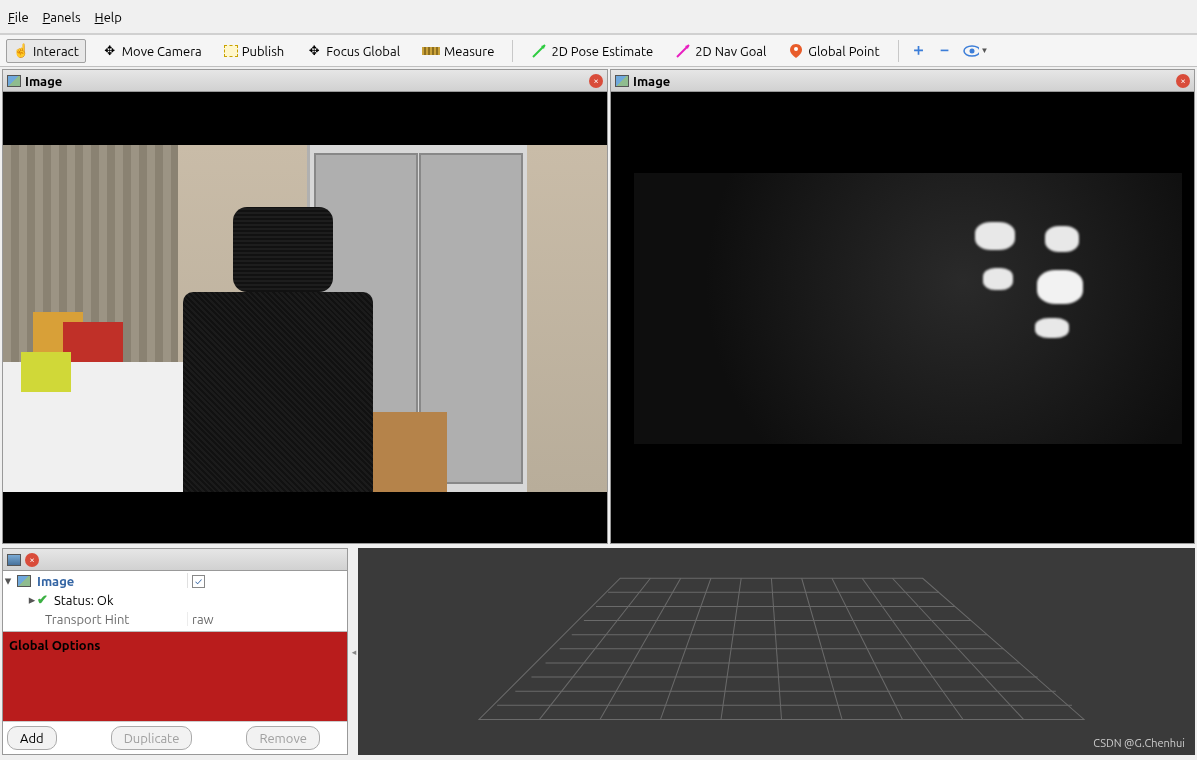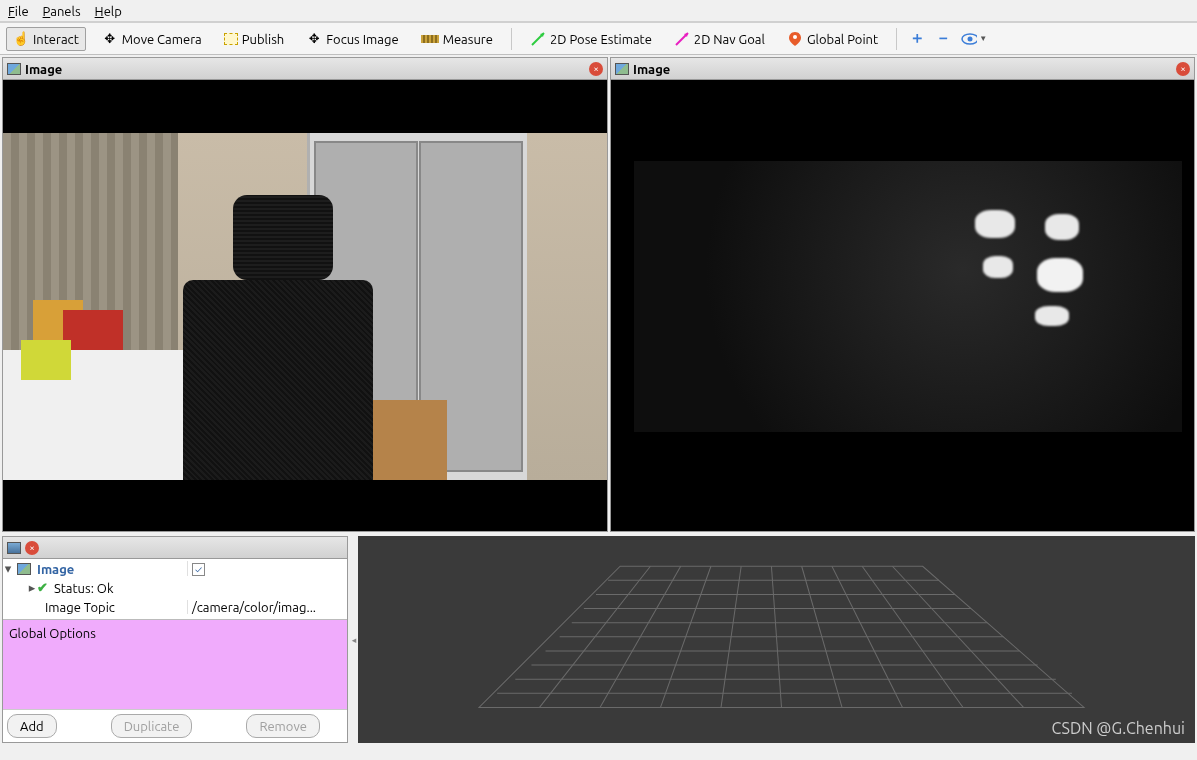--- a/index.html
+++ b/index.html
@@ -1,17 +1,17 @@
 <!DOCTYPE html>
 <html><head>
 <meta charset="utf-8">
 <style>
 * { box-sizing: border-box; margin: 0; padding: 0; font-family: "Ubuntu", "Segoe UI", sans-serif; font-size: 13px; }
 body { width: 1197px; height: 760px; background: #f0f0f0; display: flex; flex-direction: column; overflow: hidden;}
-.menubar { height: 22px; background: #f0f0f0; display: flex; align-items: center; padding: 0 8px; gap: 14px; border-bottom: 1px solid #d0d0d0;}
+.menubar { height: 34px; background: #f0f0f0; display: flex; align-items: center; padding: 0 8px; gap: 14px; border-bottom: 1px solid #d0d0d0;}
 .menubar span { cursor: pointer; }
 .menubar .ul { text-decoration: underline; }
 .toolbar-sep { height:1px; background:#d0d0d0;}
 .toolbar { height: 32px; background: #f5f5f5; display: flex; align-items: center; padding: 0 6px; gap: 10px; border-bottom: 1px solid #bfbfbf;}
 .tool-btn { display: flex; align-items: center; gap: 4px; padding: 3px 6px; border-radius: 2px; cursor: pointer;}
 .tool-btn.selected { border: 1px solid #a0a0a0; background: #e8e8e8;}
 .tool-divider { width: 1px; height: 22px; background: #c8c8c8; margin: 0 2px;}
 .main-area { flex:1; display:flex; flex-direction:column; }
 .top-row { display:flex; height: 479px; }
 .panel { display:flex; flex-direction:column; border:1px solid #999; background:#000;}
@@ -24,27 +24,27 @@
 .bottom-row { display:flex; height: 211px;}
 .displays-panel { width: 346px; margin: 2px; border:1px solid #999; background:#fff; display:flex; flex-direction:column;}
 .displays-body { flex:1; display:flex; flex-direction:column; overflow:hidden;}
 .tree { flex:0 0 60px; overflow:hidden; font-size:13px;}
 .tree-row { display:flex; align-items:center; height:19px;}
 .tree-row .label { flex:1; padding-left:2px;}
 .tree-row .val { width:160px; border-left:1px solid #e0e0e0; padding-left:4px; overflow:hidden; text-overflow:ellipsis; white-space:nowrap;}
 .tree-row.img .label { color:#3465a4; font-weight:bold;}
 .checkmark { color:#3cb043; font-weight:bold; margin-right:4px;}
 .checkbox { width:13px; height:13px; border:1px solid #888; display:inline-flex; align-items:center; justify-content:center; font-size:10px; color:#3465a4;}
-.help-box { flex:1; border-top:1px solid #bbb; background:#f0abfc; padding:6px; font-weight:normal;}
+.help-box { flex:1; border-top:1px solid #bbb; background:#b91c1c; padding:6px; font-weight:bold;}
 .btn-row { display:flex; gap:6px; padding:4px; border-top:1px solid #ccc;}
 .btn { padding:4px 12px; border:1px solid #aaa; border-radius:10px; background:#f2f2f2; cursor:pointer;}
 .btn.disabled { color:#a0a0a0;margin-left:48px; }
 .viz3d { flex:1; margin:2px 2px 2px 0; background:#3a3a3a; position:relative;}
 .viz3d svg { position:absolute; inset:0;}
-.watermark { position:absolute; bottom:6px; right:10px; color:#ccc; font-size:16px;}
+.watermark { position:absolute; bottom:6px; right:10px; color:#ccc; font-size:11px;}
 .splitter { width:8px; display:flex; align-items:center; justify-content:center; cursor:col-resize;}
 .splitter span { color:#888; font-size:9px;}
 .icon { width:16px; height:16px; display:inline-flex; align-items:center; justify-content:center;}
 .pic-icon { width:14px; height:12px; background:linear-gradient(135deg,#6fa8dc 50%,#8fbc8f 50%); border:1px solid #555;}
 .expand { width:10px; display:inline-block; text-align:center; color:#555;}
 
 .scene-color { position:absolute; inset:0; background:#000;}
 .scene-color .room { position:absolute; left:0; right:0; top:53px; bottom:51px; background:linear-gradient(#c9bca8,#b8ad9a);}
 .scene-color .cabinet { position:absolute; right:80px; top:0; width:220px; height:100%; background:#d8d8d8; border-left:3px solid #b0b0b0;}
 .scene-color .cab-door { position:absolute; top:8px; bottom:8px; width:48%; background:rgba(50,50,50,0.25); border:2px solid #888;}
@@ -86,21 +86,21 @@
   <div class="tool-btn">
     <span class="icon">✥</span>
     <span>Move Camera</span>
   </div>
   <div class="tool-btn">
     <span class="icon" style="width:14px;height:12px;border:1px dashed #c9a200;background:#fff7cc;"></span>
     <span>Publish</span>
   </div>
   <div class="tool-btn">
     <span class="icon">✥</span>
-    <span>Focus Image</span>
+    <span>Focus Global</span>
   </div>
   <div class="tool-btn">
     <span class="icon" style="width:18px;height:8px;background:repeating-linear-gradient(90deg,#caa23a,#caa23a 2px,#8d6e1e 2px,#8d6e1e 4px);"></span>
     <span>Measure</span>
   </div>
   <div class="tool-divider"></div>
   <div class="tool-btn">
     <span class="icon">
         <svg width="16" height="16">
           <line x1="2" y1="14" x2="14" y2="2" stroke="#2ecc40" stroke-width="2"></line>
@@ -206,24 +206,20 @@
             <span class="expand">▾</span>
             <span class="pic-icon" style="margin:0 4px;"></span>
             <span class="label">Image</span>
             <span class="val"><span class="checkbox">✓</span></span>
           </div>
           <div class="tree-row" style="padding-left:24px;">
             <span class="expand">▸</span>
             <span class="checkmark">✔</span>
             <span class="label">Status: Ok</span>
             <span class="val"></span>
-          </div>
-          <div class="tree-row" style="padding-left:40px;">
-            <span class="label">Image Topic</span>
-            <span class="val">/camera/color/imag...</span>
           </div>
           <div class="tree-row" style="padding-left:40px;opacity:.6;">
             <span class="label">Transport Hint</span>
             <span class="val">raw</span>
           </div>
         </div>
         <div class="help-box">
           <span>Global Options</span>
         </div>
         <div class="btn-row">

